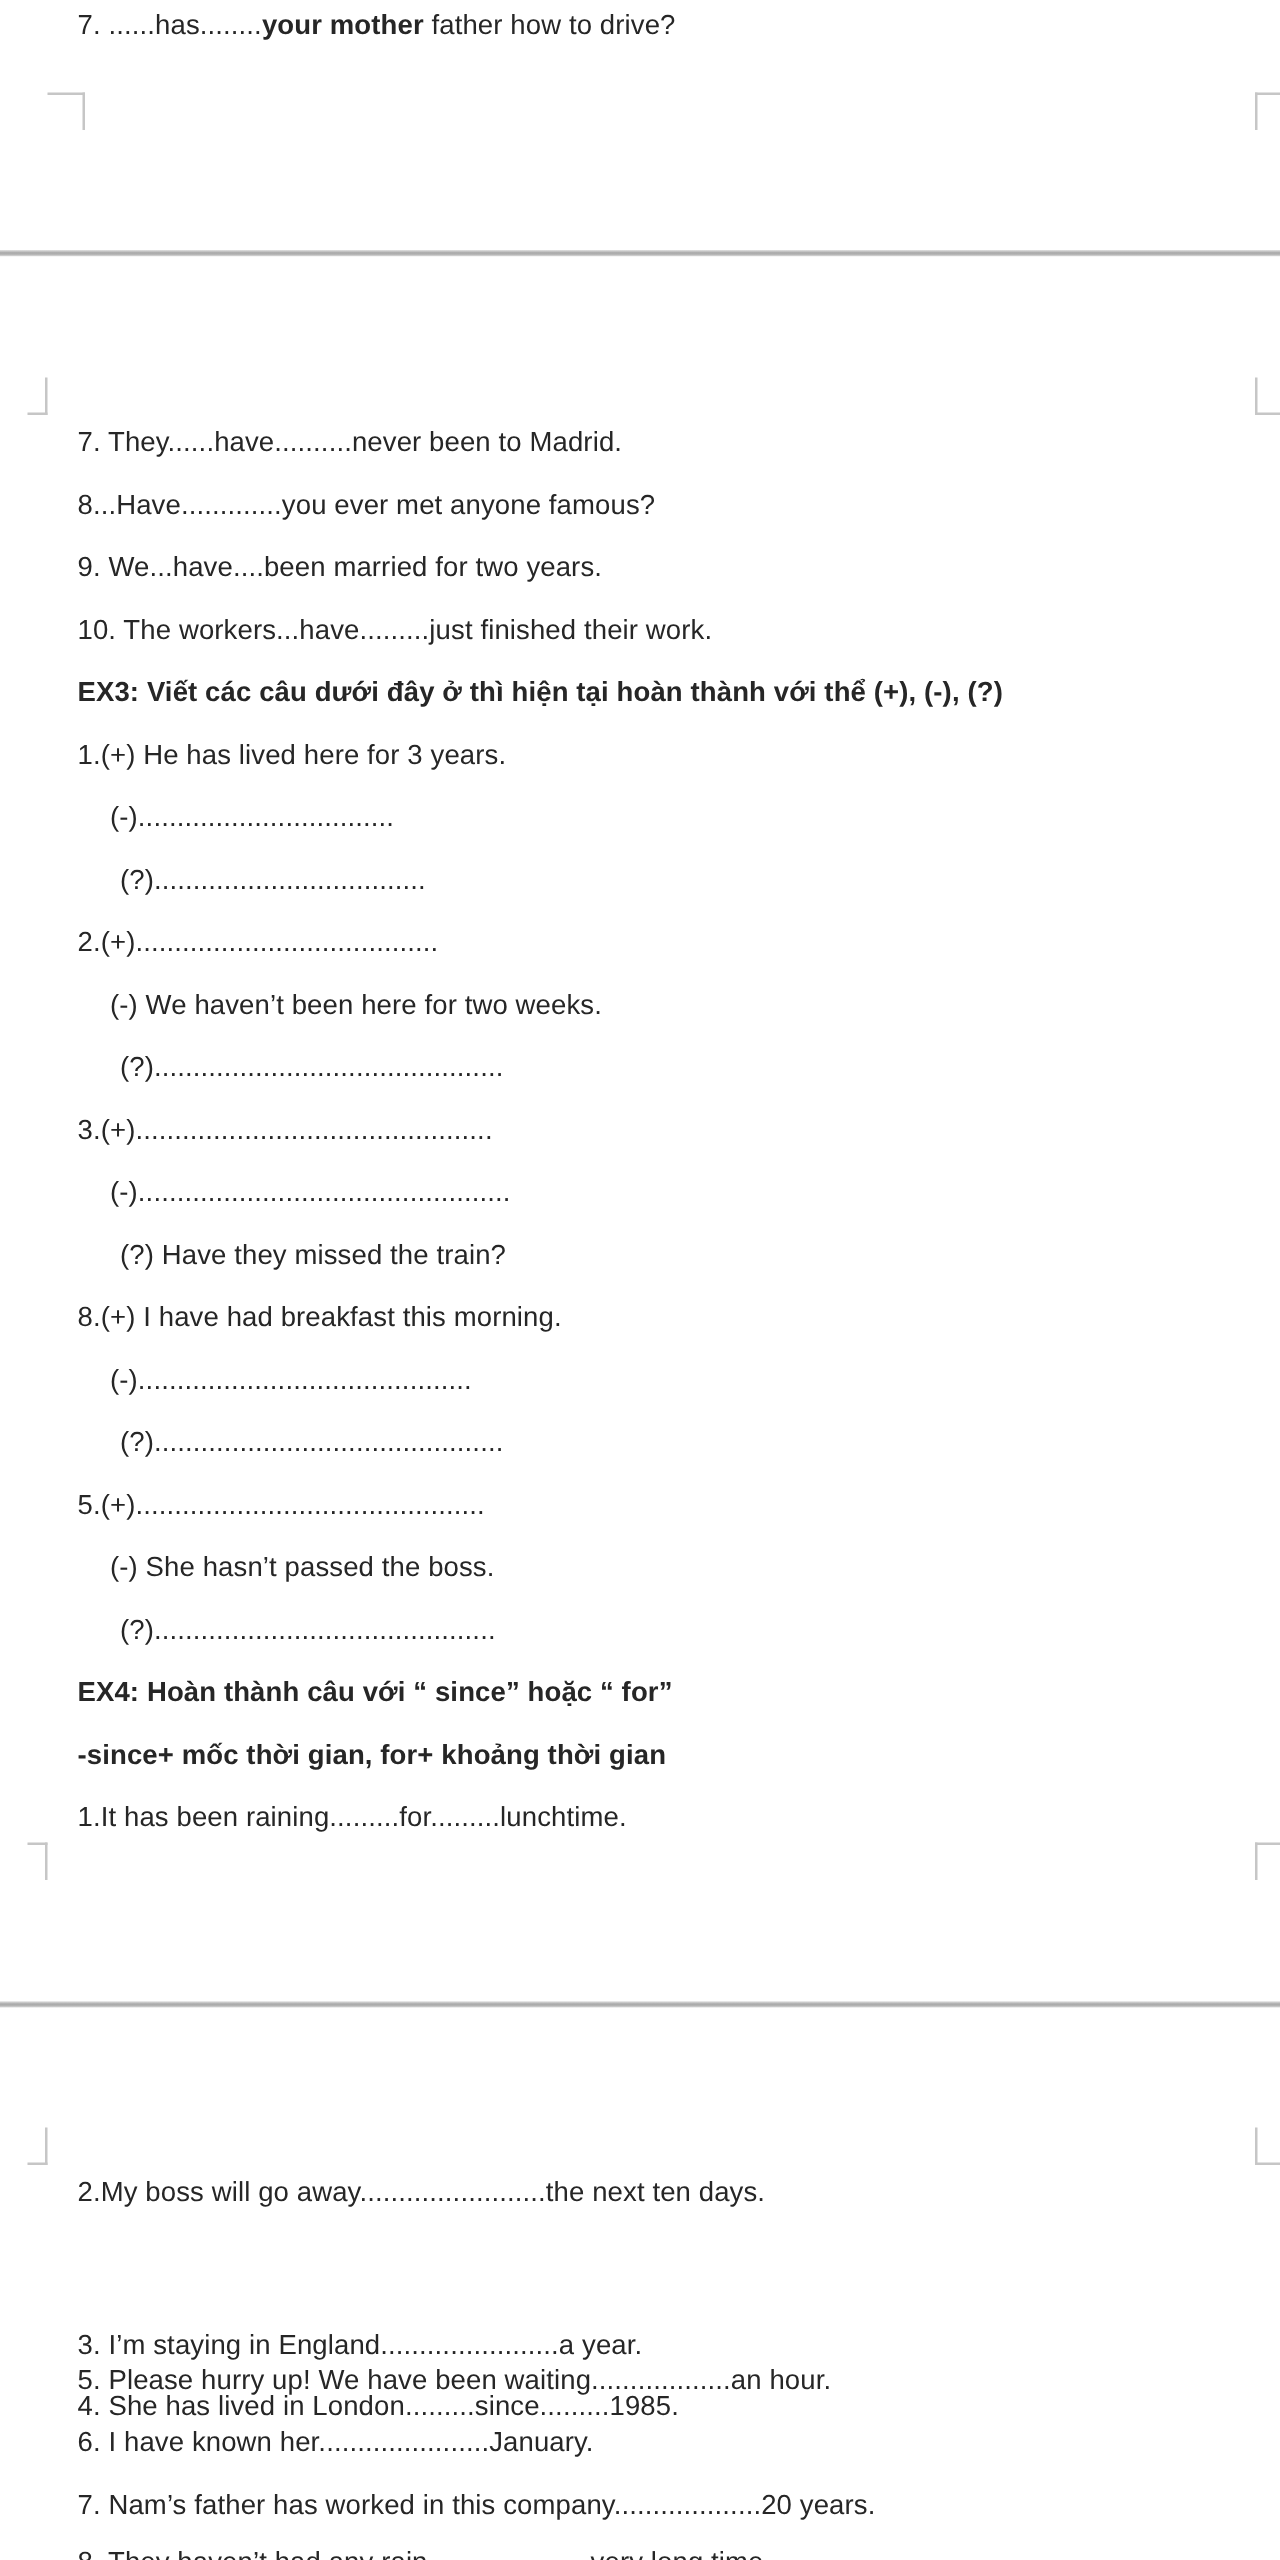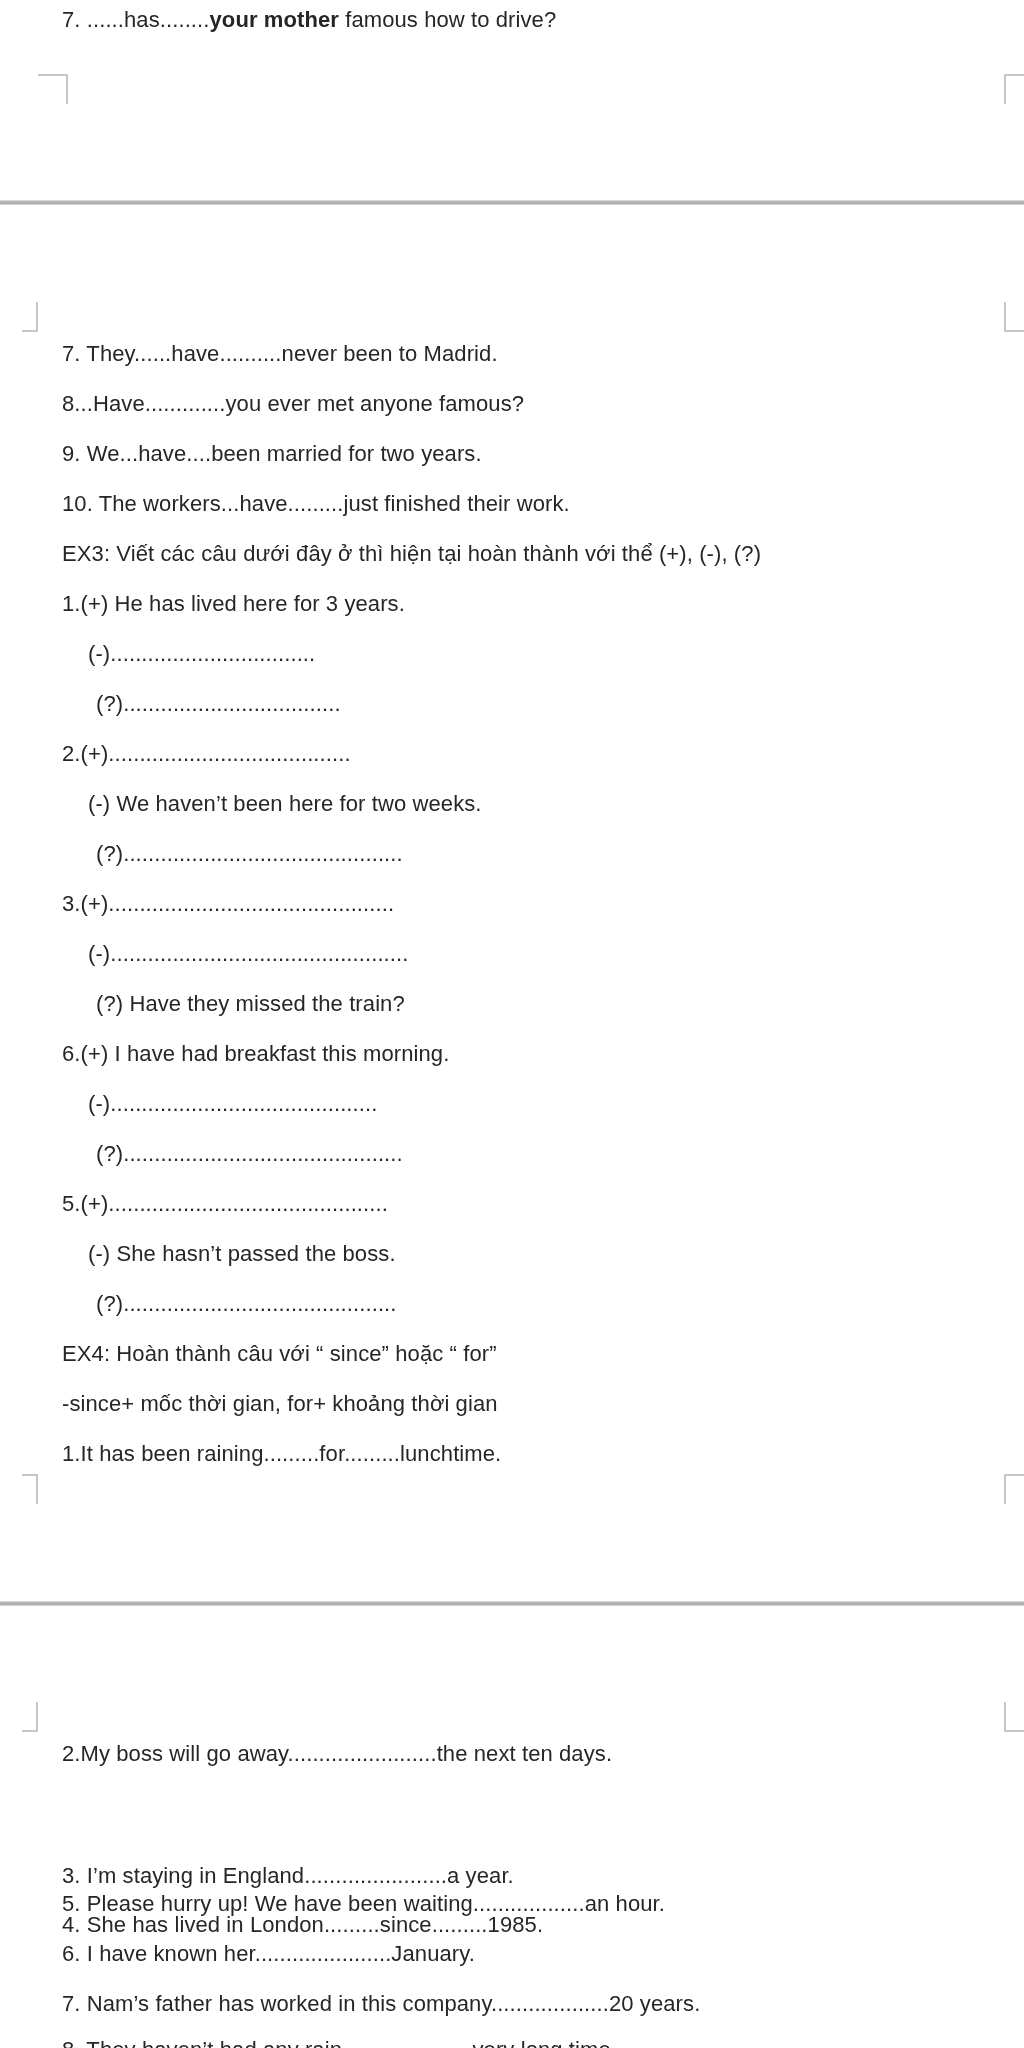--- a/index.html
+++ b/index.html
@@ -18,21 +18,21 @@
   }
   .ln {
     position: absolute;
     left: 62px;
     margin: 0;
     font-size: 22px;
     line-height: 28px;
     white-space: nowrap;
     letter-spacing: 0.1px;
   }
-  .ln.b { font-weight: 400; }
+  .ln.b { font-weight: 700; }
   .ln.ind1 { left: 88px; }
   .ln.ind2 { left: 96px; }
   .ln b { font-weight: 700; margin-top: 16px; }
   .page-separator {
     position: absolute;
     left: 0;
     width: 1024px;
     height: 5px;
     background: linear-gradient(to bottom, #e2e2e2 0%, #a8a8a8 45%, #b4b4b4 70%, #dcdcdc 100%);
   }
@@ -47,21 +47,21 @@
   .mark.br { border-top-width: 2px; border-left-width: 2px; }    
   .mark.tl { border-bottom-width: 2px; border-right-width: 2px; }
   .mark.tr { border-bottom-width: 2px; border-left-width: 2px; } 
 </style>
 </head>
 <body>
 
 <div id="screen">
 
   <div>
-    <p class="ln" style="top:6px"><span>7. ......has........</span><b>your mother</b><span> famous how to drive?</span></p>
+    <p class="ln" style="top:6px"><span>7. ......has........</span><b>your mother</b><span> father how to drive?</span></p>
   </div>
 
   <div class="mark bl" style="left:38px; top:74px"></div>
   <div class="mark br" style="left:1004px; top:74px; width:20px"></div>
 
   <div class="page-separator" style="top:200px"></div>
 
   <div class="mark tl" style="left:22px; top:302px; width:14px"></div>
   <div class="mark tr" style="left:1004px; top:302px; width:20px"></div>
 
@@ -73,21 +73,21 @@
     <p class="ln b" style="top:540px">EX3: Viết các câu dưới đây ở thì hiện tại hoàn thành với thể (+), (-), (?)</p>
     <p class="ln" style="top:590px">1.(+) He has lived here for 3 years.</p>
     <p class="ln ind1" style="top:640px">(-).................................</p>
     <p class="ln ind2" style="top:690px">(?)...................................</p>
     <p class="ln" style="top:740px">2.(+).......................................</p>
     <p class="ln ind1" style="top:790px">(-) We haven’t been here for two weeks.</p>
     <p class="ln ind2" style="top:840px">(?).............................................</p>
     <p class="ln" style="top:890px">3.(+)..............................................</p>
     <p class="ln ind1" style="top:940px">(-)................................................</p>
     <p class="ln ind2" style="top:990px">(?) Have they missed the train?</p>
-    <p class="ln" style="top:1040px">6.(+) I have had breakfast this morning.</p>
+    <p class="ln" style="top:1040px">8.(+) I have had breakfast this morning.</p>
     <p class="ln ind1" style="top:1090px">(-)...........................................</p>
     <p class="ln ind2" style="top:1140px">(?).............................................</p>
     <p class="ln" style="top:1190px">5.(+).............................................</p>
     <p class="ln ind1" style="top:1240px">(-) She hasn’t passed the boss.</p>
     <p class="ln ind2" style="top:1290px">(?)............................................</p>
     <p class="ln b" style="top:1340px">EX4: Hoàn thành câu với “ since” hoặc “ for”</p>
     <p class="ln b" style="top:1390px">-since+ mốc thời gian, for+ khoảng thời gian</p>
     <p class="ln" style="top:1440px">1.It has been raining.........for.........lunchtime.</p>
   </div>
 

